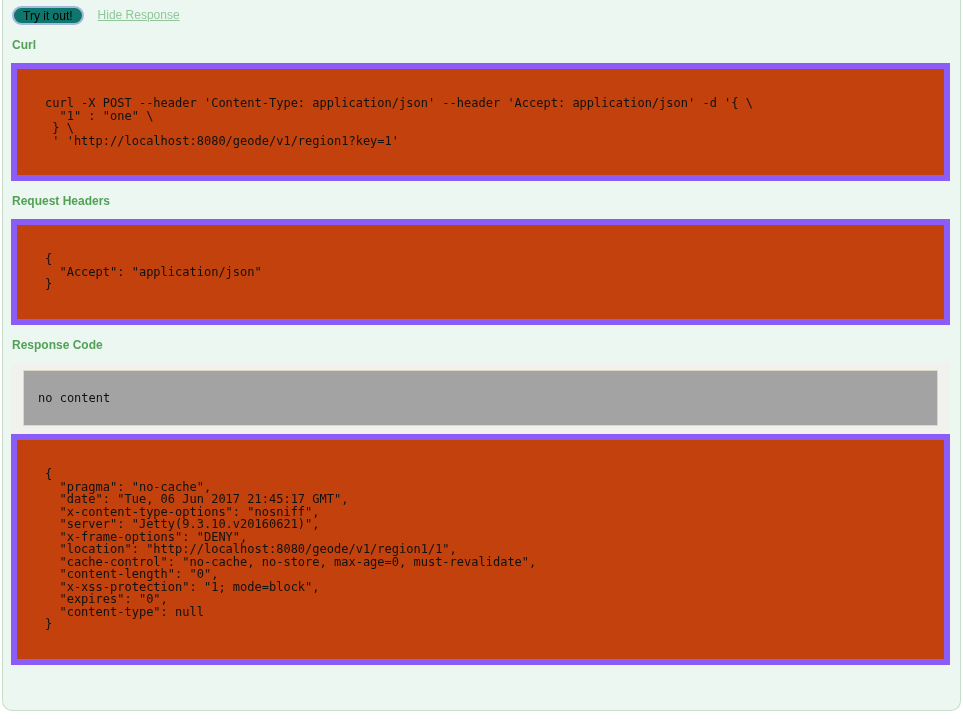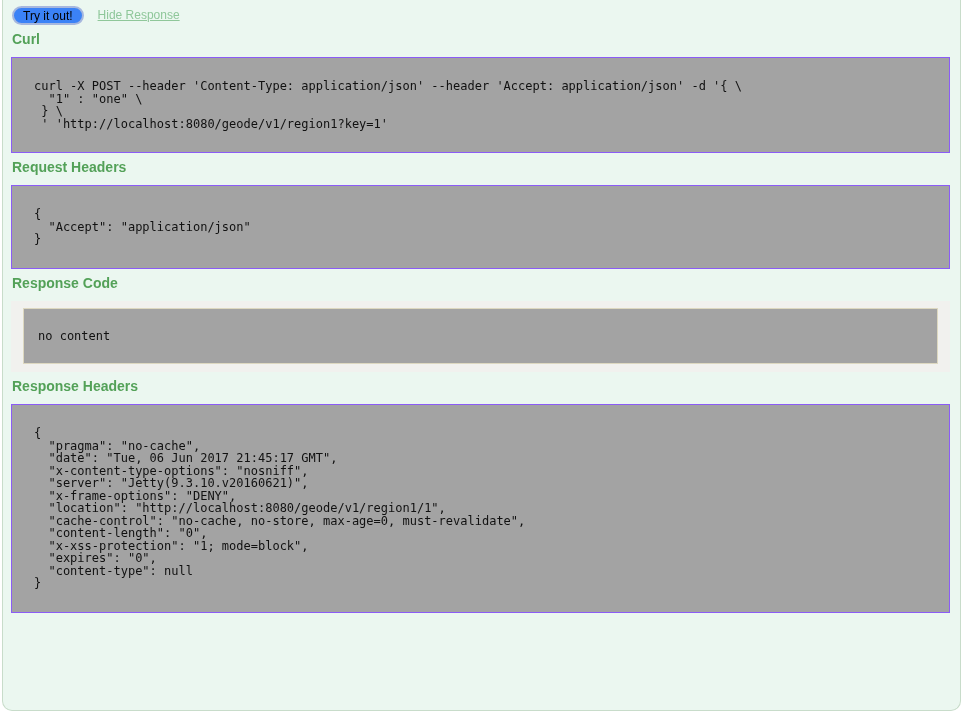--- a/index.html
+++ b/index.html
@@ -25,48 +25,48 @@
     height: 20px;
     padding: 2px 0 0 1px;
     display: flex;
     align-items: center;
     gap: 14px;
   }
   .try-btn {
     font-family: "Liberation Sans", sans-serif;
     font-size: 12px;
     color: #000000;
-    background: #3b82f6;
+    background: #0f766e;
     border: 2px solid #a6b7de;
     border-radius: 10px;
     padding: 1px 9px 2px;
     height: 19px;
     line-height: 14px;
     cursor: pointer;
   }
   .hide-link {
     font-size: 12px;
     font-weight: normal;
     color: #8fc79a;
     text-decoration: underline;
     cursor: pointer;
   }
   h4.sec-heading {
-    margin: 7px 0 10px 1px;
-    font-size: 14px;
+    margin: 13px 0 10px 1px;
+    font-size: 12px;
     line-height: 15px;
     font-weight: bold;
     color: #53a158;
   }
   pre.block {
     box-sizing: border-box;
     margin: 0;
-    background: #a3a3a3;
-    border: 1px solid #8b5cf6;
-    padding: 22px;
+    background: #c2410c;
+    border: 6px solid #8b5cf6;
+    padding: 28px;
     font-family: "DejaVu Sans Mono", monospace;
     font-size: 12px;
     line-height: 12.5px;
     color: #111111;
     white-space: pre;
     overflow: hidden;
   }
   .response-body-wrap {
     background: #f1f1ee;
     padding: 7px 12px 8px 12px;
@@ -98,21 +98,20 @@
   <pre class="block">{
   "Accept": "application/json"
 }</pre>
 
   <h4 class="sec-heading">Response Code</h4>
   <div class="response-body-wrap">
     <pre class="block inner">no content</pre>
   </div>
 
 
-  <h4 class="sec-heading">Response Headers</h4>
   <pre class="block">{
   "pragma": "no-cache",
   "date": "Tue, 06 Jun 2017 21:45:17 GMT",
   "x-content-type-options": "nosniff",
   "server": "Jetty(9.3.10.v20160621)",
   "x-frame-options": "DENY",
   "location": "http://localhost:8080/geode/v1/region1/1",
   "cache-control": "no-cache, no-store, max-age=0, must-revalidate",
   "content-length": "0",
   "x-xss-protection": "1; mode=block",

